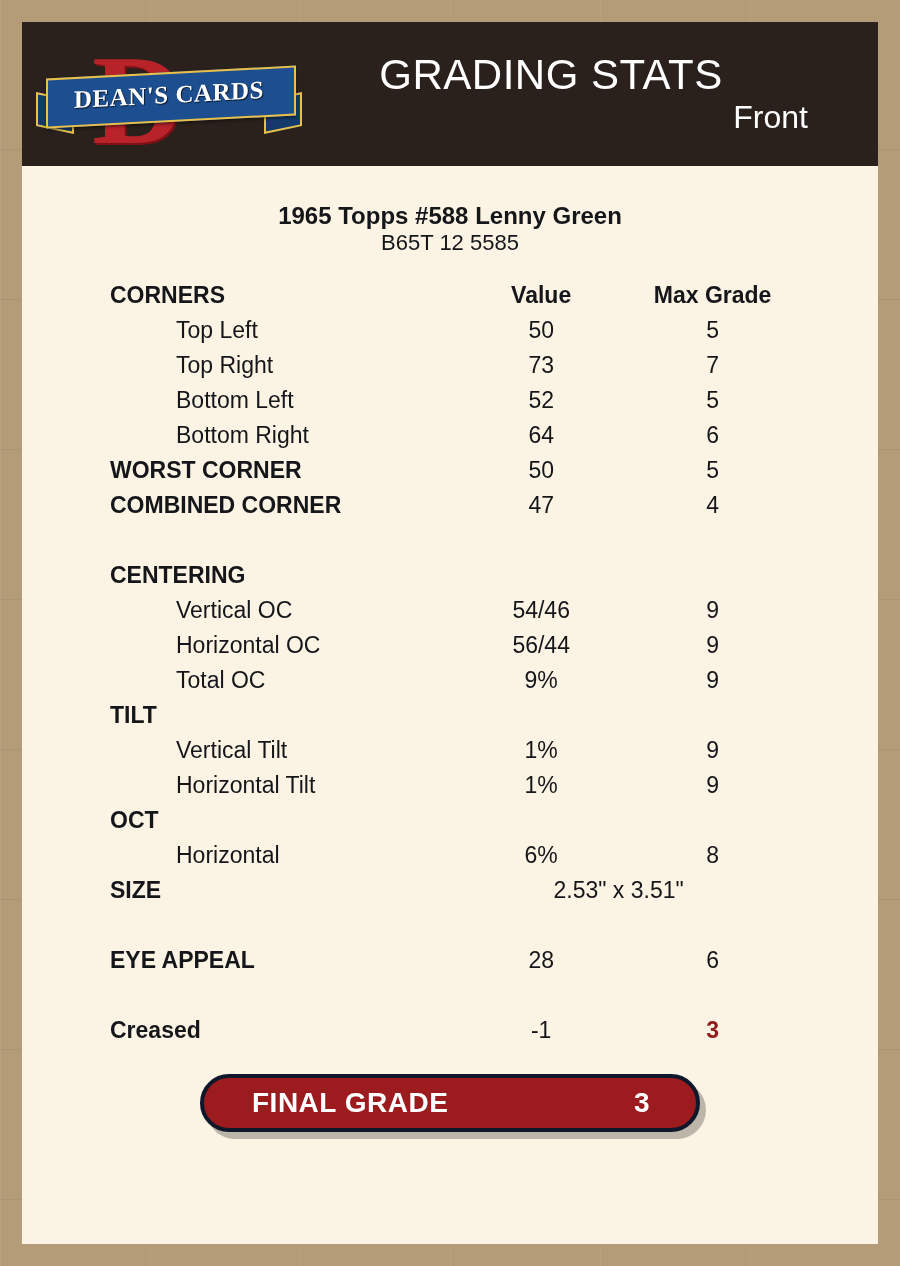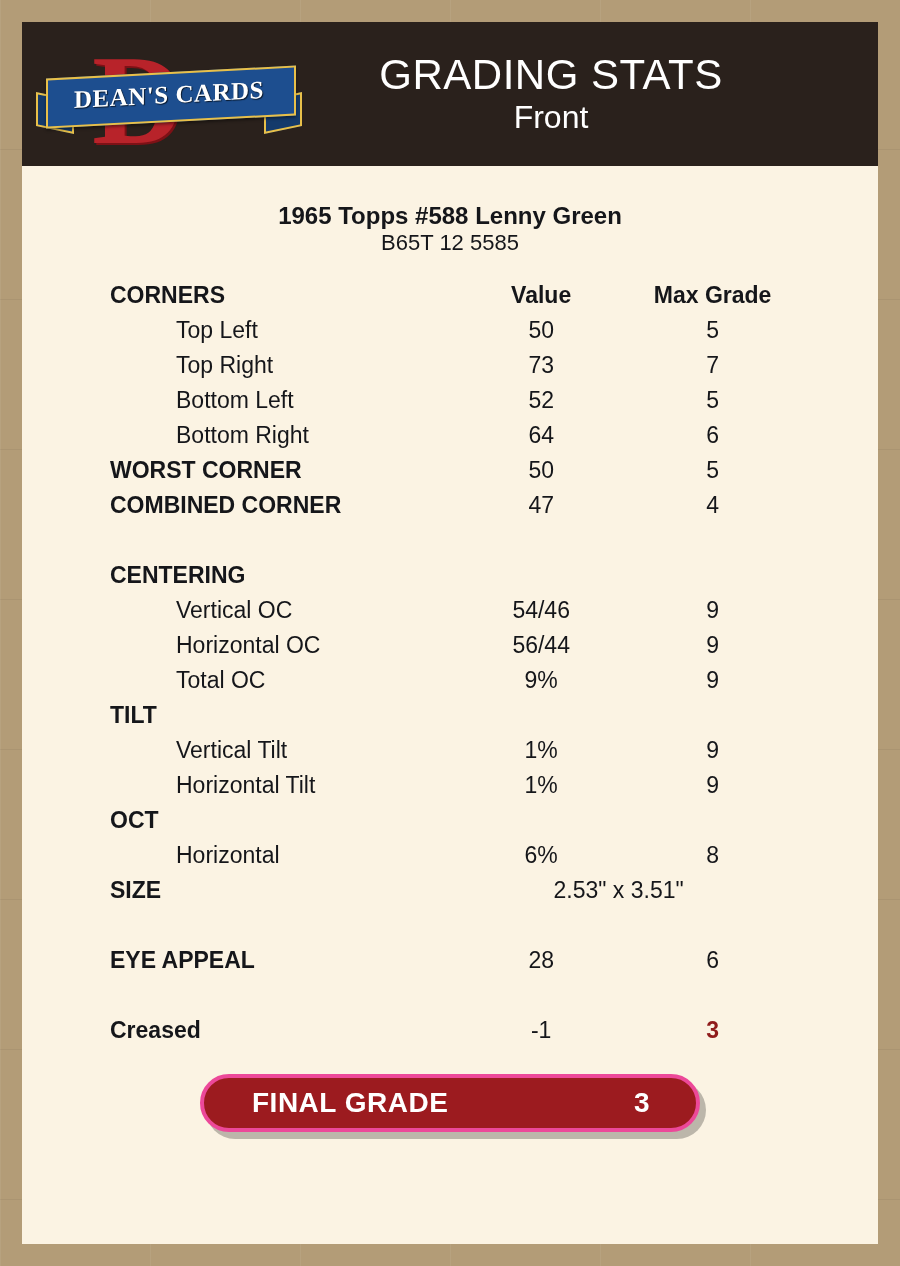--- a/index.html
+++ b/index.html
@@ -105,20 +105,21 @@
   }
   .header-titles .t1 {
     font-size: 42px;
     letter-spacing: 0.5px;
     line-height: 1.05;
   }
   .header-titles .t2 {
     font-size: 32px;
     margin-top: 4px;
     line-height: 1.05;
+    text-align: right;
   }
 
   .body-panel {
     background: #fbf3e3;
     height: 1078px;
     padding: 0;
     position: relative;
   }
   .card-title {
     text-align: center;
@@ -172,21 +173,21 @@
     width: 500px;
     height: 58px;
     background: rgba(0,0,0,0.25);
     border-radius: 30px;
   }
   .final-grade {
     position: relative;
     width: 500px;
     height: 58px;
     background: #9c1b1f;
-    border: 4px solid #ec4899;
+    border: 4px solid #0f172a;
     border-radius: 30px;
     box-sizing: border-box;
     display: flex;
     align-items: center;
     justify-content: space-between;
     padding: 0 46px 0 48px;
     color: #ffffff;
     font-size: 28px;
     font-weight: bold;
     letter-spacing: 0.5px;

